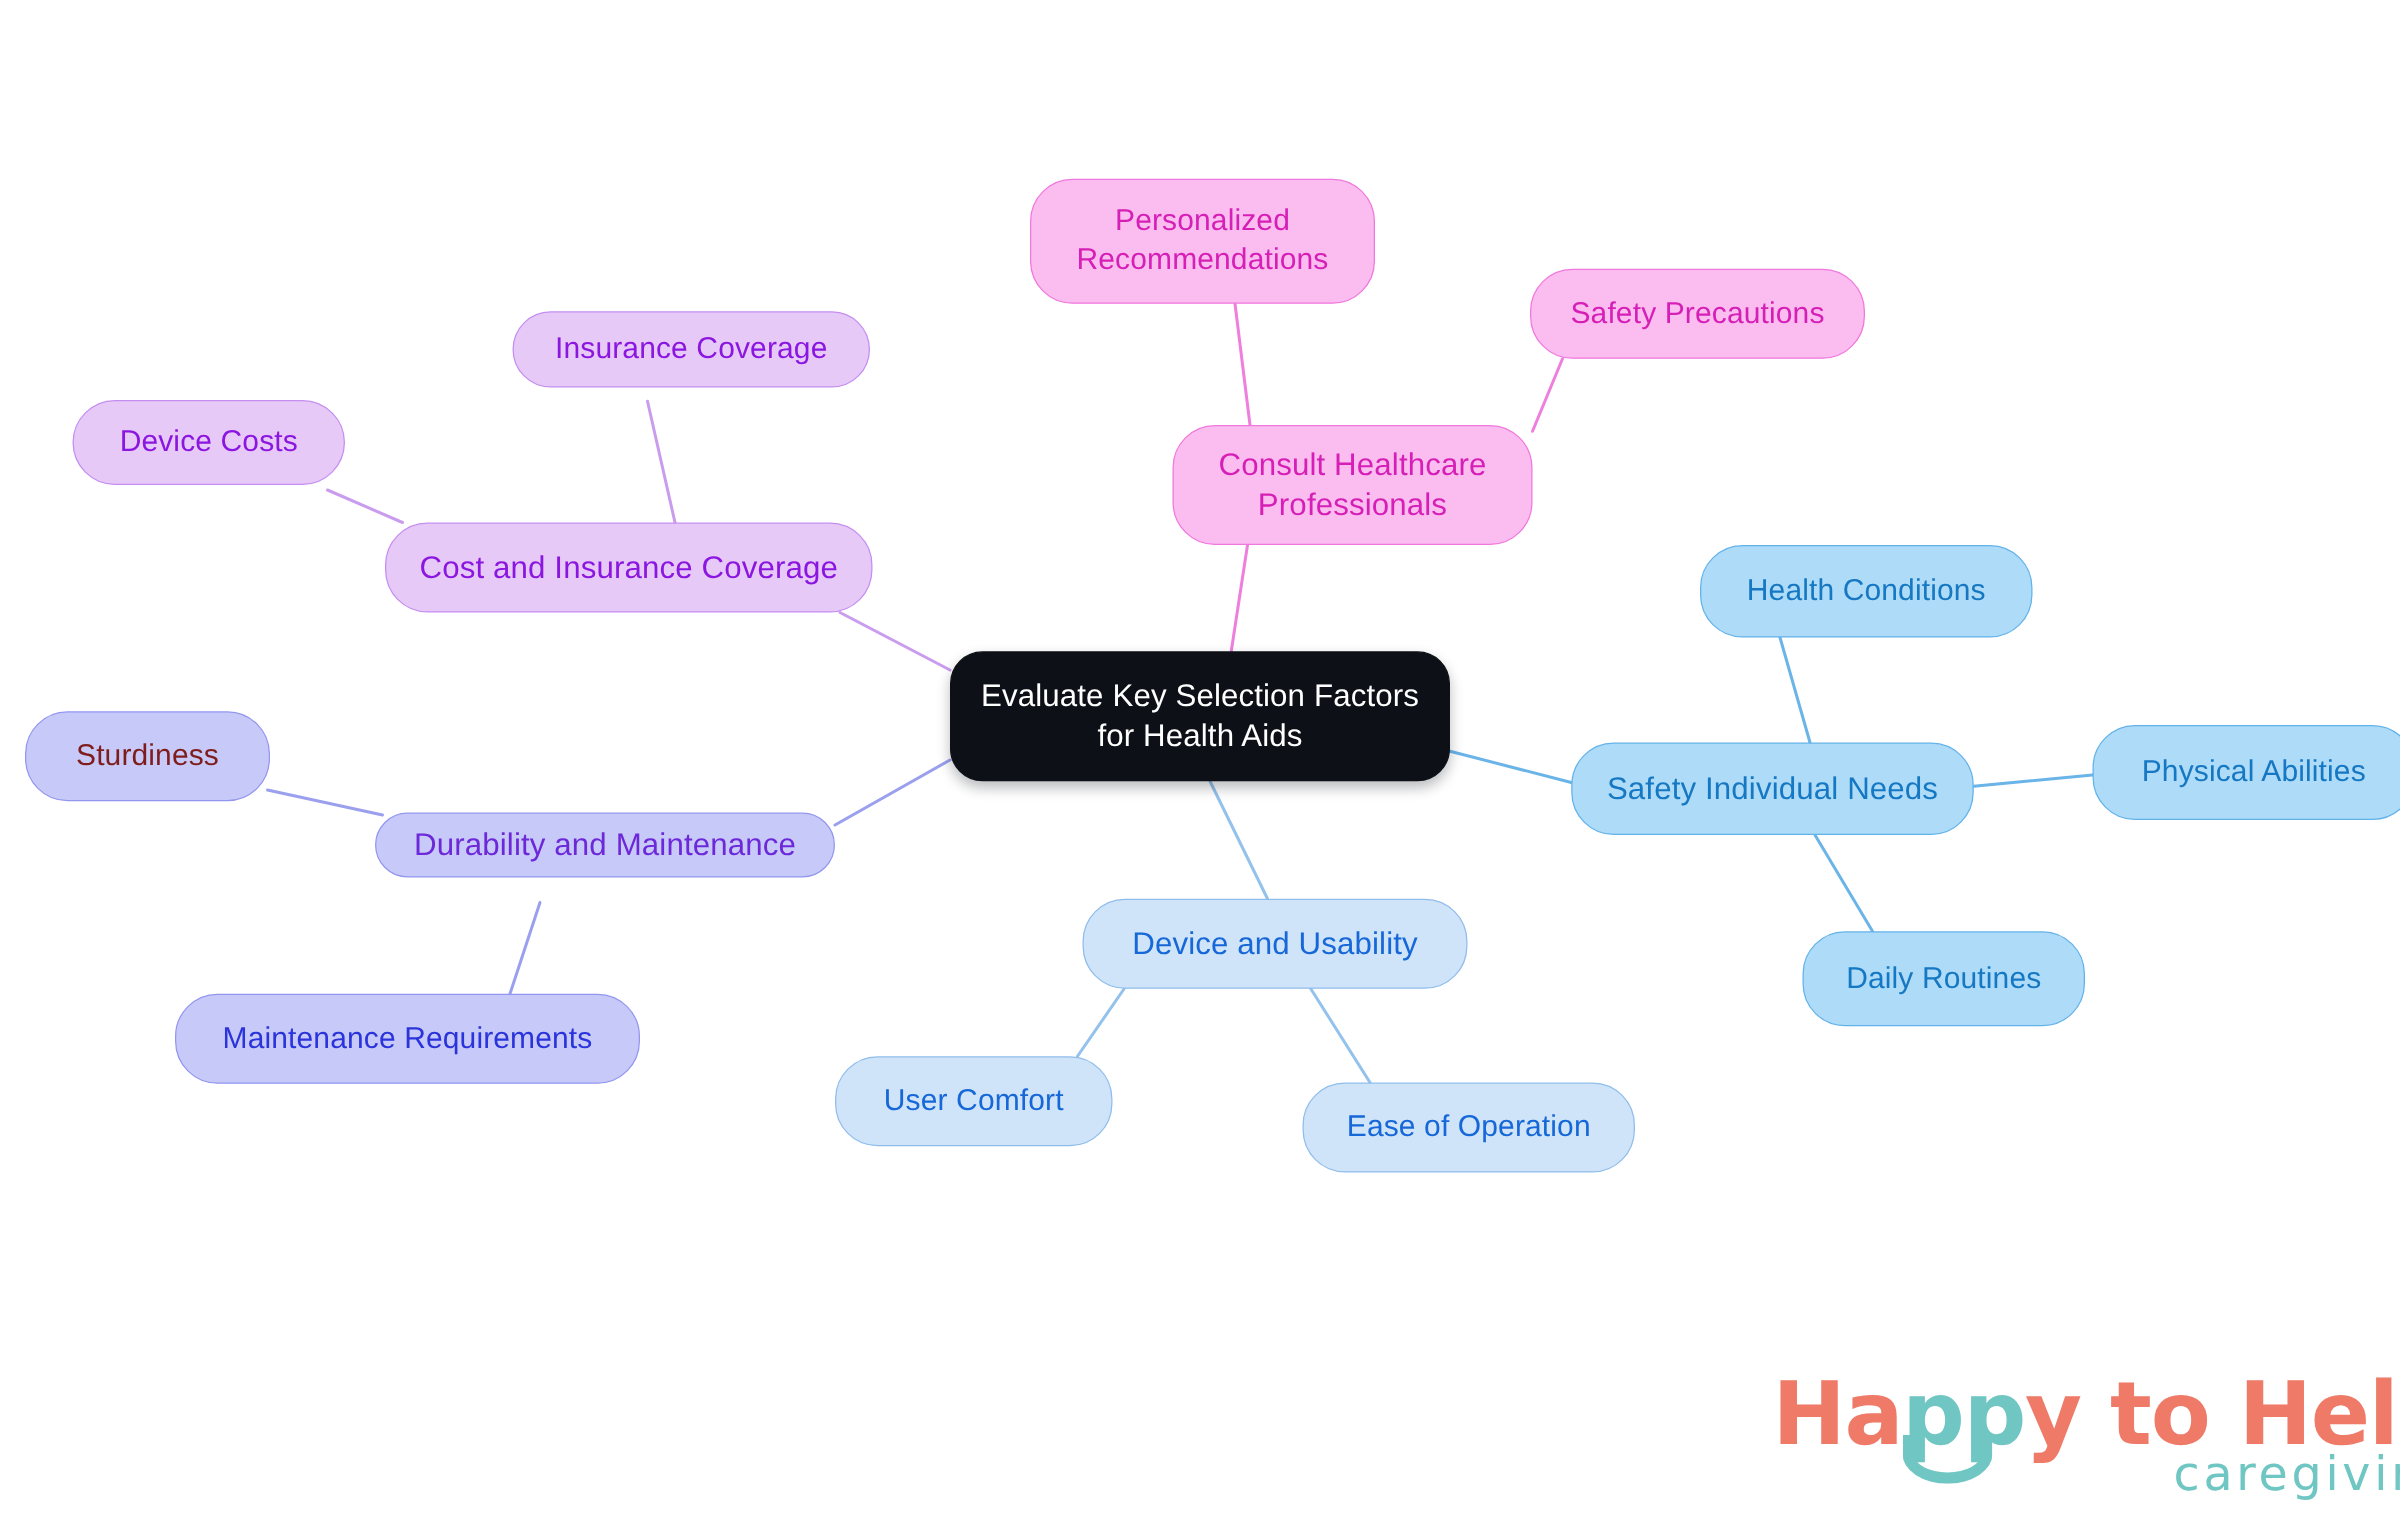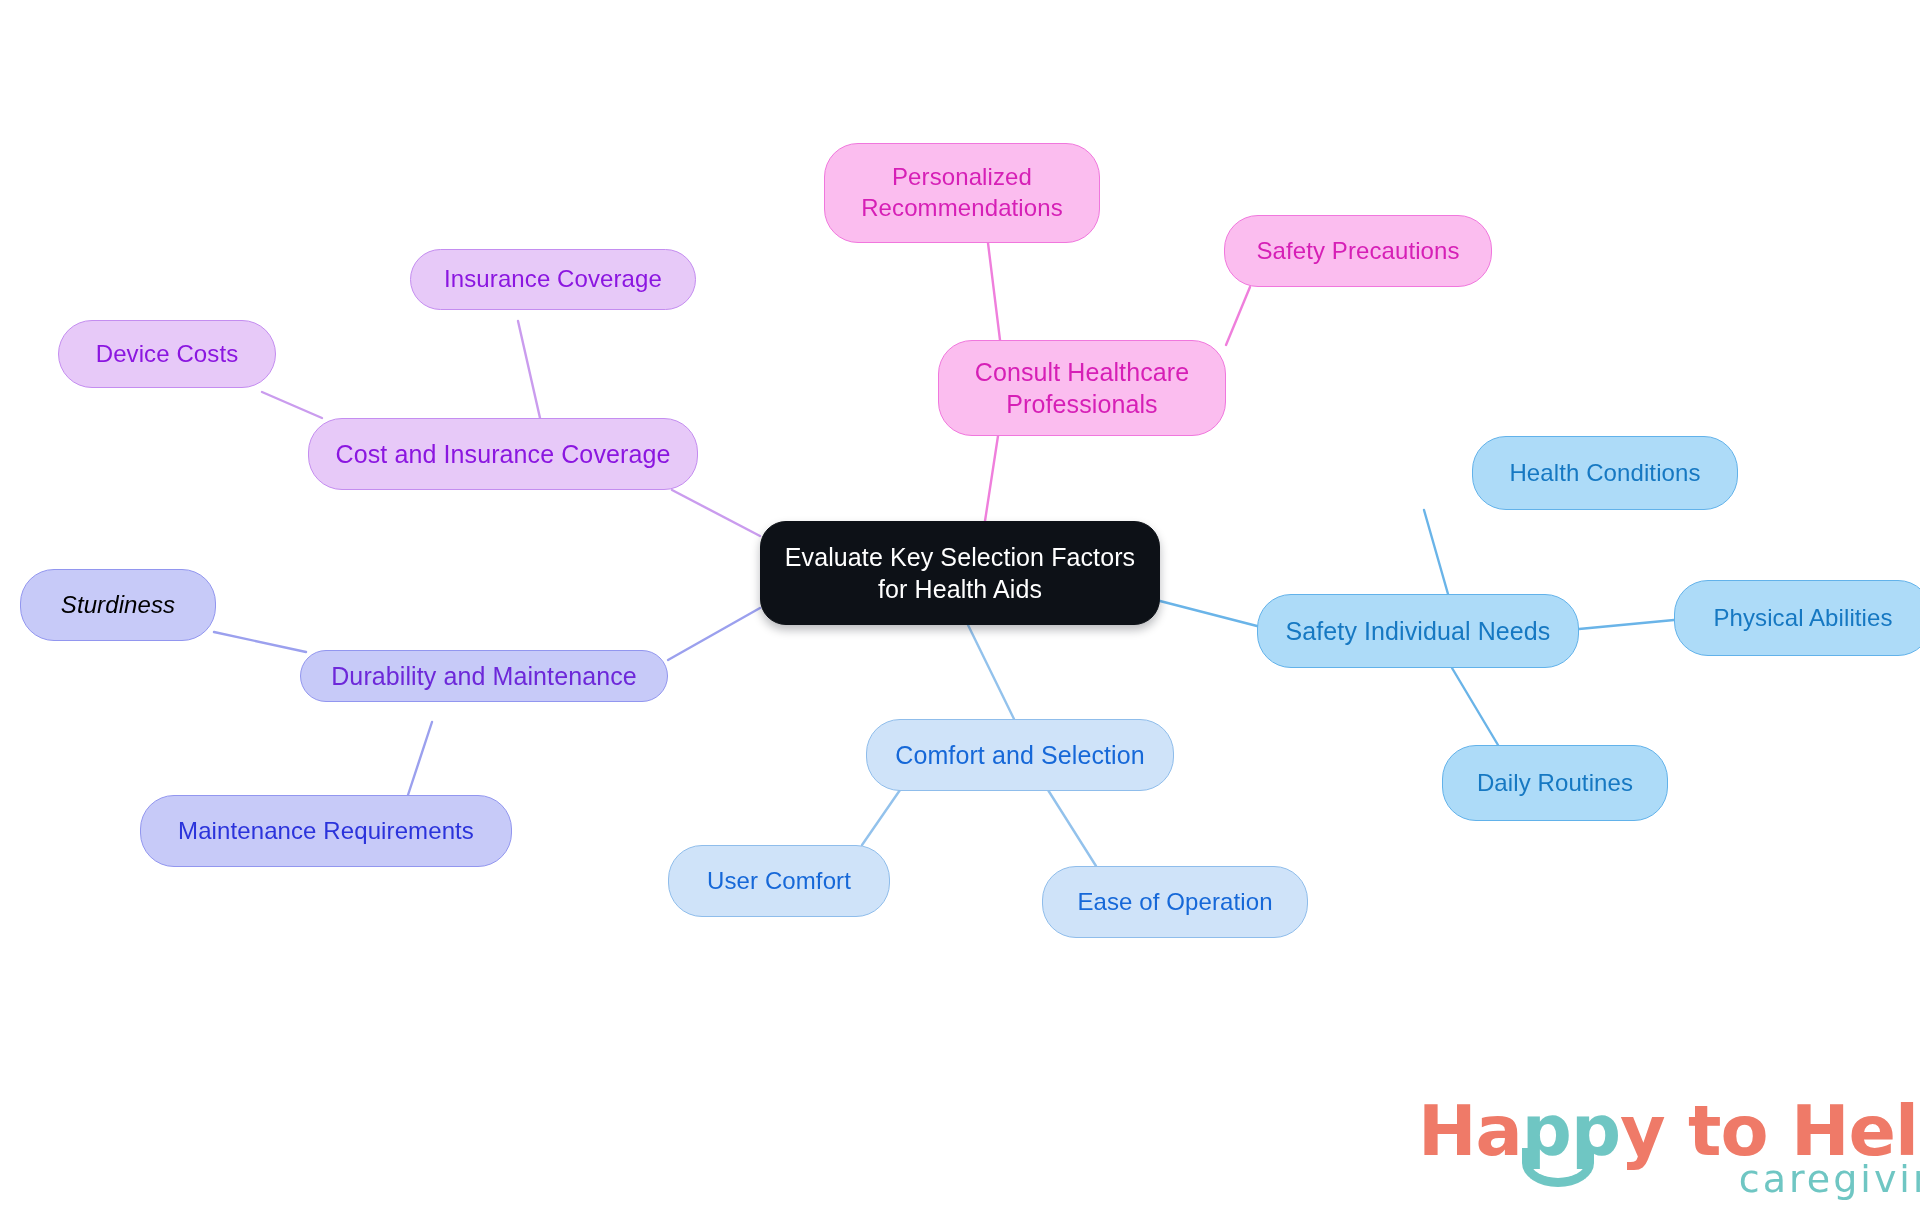--- a/index.html
+++ b/index.html
@@ -107,27 +107,27 @@
 for Health Aids</span></div>
       <div class="node level1" style="left: 938px; top: 340px; width: 288px; height: 96px; background: rgb(251, 189, 239); color: rgb(214, 31, 182); border-color: rgb(240, 119, 221);"><span>Consult Healthcare
 Professionals</span></div>
       <div class="node level2" style="left: 824px; top: 143px; width: 276px; height: 100px; background: rgb(251, 189, 239); color: rgb(214, 31, 182); border-color: rgb(240, 119, 221);"><span>Personalized
 Recommendations</span></div>
       <div class="node level2" style="left: 1224px; top: 215px; width: 268px; height: 72px; background: rgb(251, 189, 239); color: rgb(214, 31, 182); border-color: rgb(240, 119, 221);"><span>Safety Precautions</span></div>
       <div class="node level1" style="left: 308px; top: 418px; width: 390px; height: 72px; background: rgb(231, 201, 248); color: rgb(139, 22, 224); border-color: rgb(196, 141, 240);"><span>Cost and Insurance Coverage</span></div>
       <div class="node level2" style="left: 58px; top: 320px; width: 218px; height: 68px; background: rgb(231, 201, 248); color: rgb(139, 22, 224); border-color: rgb(196, 141, 240);"><span>Device Costs</span></div>
       <div class="node level2" style="left: 410px; top: 249px; width: 286px; height: 61px; background: rgb(231, 201, 248); color: rgb(139, 22, 224); border-color: rgb(196, 141, 240);"><span>Insurance Coverage</span></div>
       <div class="node level1" style="left: 300px; top: 650px; width: 368px; height: 52px; background: rgb(199, 202, 248); color: #6d28d9; border-color: rgb(146, 150, 239);"><span>Durability and Maintenance</span></div>
-      <div class="node level2" style="left: 20px; top: 569px; width: 196px; height: 72px; background: rgb(199, 202, 248); color: #000000; border-color: rgb(146, 150, 239); font-style: italic;"><span>Sturdiness</span></div>
+      <div class="node level2" style="left: 20px; top: 569px; width: 196px; height: 72px; background: rgb(199, 202, 248); color: #7f1d1d; border-color: rgb(146, 150, 239);"><span>Sturdiness</span></div>
       <div class="node level2" style="left: 140px; top: 795px; width: 372px; height: 72px; background: rgb(199, 202, 248); color: rgb(43, 51, 219); border-color: rgb(146, 150, 239);"><span>Maintenance Requirements</span></div>
-      <div class="node level1" style="left: 866px; top: 719px; width: 308px; height: 72px; background: rgb(207, 227, 249); color: rgb(22, 104, 216); border-color: rgb(143, 189, 235);"><span>Comfort and Selection</span></div>
+      <div class="node level1" style="left: 866px; top: 719px; width: 308px; height: 72px; background: rgb(207, 227, 249); color: rgb(22, 104, 216); border-color: rgb(143, 189, 235);"><span>Device and Usability</span></div>
       <div class="node level2" style="left: 668px; top: 845px; width: 222px; height: 72px; background: rgb(207, 227, 249); color: rgb(22, 104, 216); border-color: rgb(143, 189, 235);"><span>User Comfort</span></div>
       <div class="node level2" style="left: 1042px; top: 866px; width: 266px; height: 72px; background: rgb(207, 227, 249); color: rgb(22, 104, 216); border-color: rgb(143, 189, 235);"><span>Ease of Operation</span></div>
       <div class="node level1" style="left: 1257px; top: 594px; width: 322px; height: 74px; background: rgb(173, 219, 248); color: rgb(22, 120, 194); border-color: rgb(98, 178, 234);"><span>Safety Individual Needs</span></div>
-      <div class="node level2" style="left: 1472px; top: 436px; width: 266px; height: 74px; background: rgb(173, 219, 248); color: rgb(22, 120, 194); border-color: rgb(98, 178, 234);"><span>Health Conditions</span></div>
+      <div class="node level2" style="left: 1360px; top: 436px; width: 266px; height: 74px; background: rgb(173, 219, 248); color: rgb(22, 120, 194); border-color: rgb(98, 178, 234);"><span>Health Conditions</span></div>
       <div class="node level2" style="left: 1674px; top: 580px; width: 258px; height: 76px; background: rgb(173, 219, 248); color: rgb(22, 120, 194); border-color: rgb(98, 178, 234);"><span>Physical Abilities</span></div>
       <div class="node level2" style="left: 1442px; top: 745px; width: 226px; height: 76px; background: rgb(173, 219, 248); color: rgb(22, 120, 194); border-color: rgb(98, 178, 234);"><span>Daily Routines</span></div>
     </div>
 
   <div id="logo" style="left: 1418px; top: 1096px;">
     <div id="logo-main">
       <span style="color: rgb(239, 122, 104);">Ha</span><span style="color: rgb(111, 198, 195);">pp</span><span style="color: rgb(239, 122, 104);">y to Help</span>
       <span class="smile" style="border-color: rgb(111, 198, 195); left: 104px; top: 52px;"></span>
     </div>
     <div id="logo-sub" style="color: rgb(111, 198, 195);">caregiving</div>

